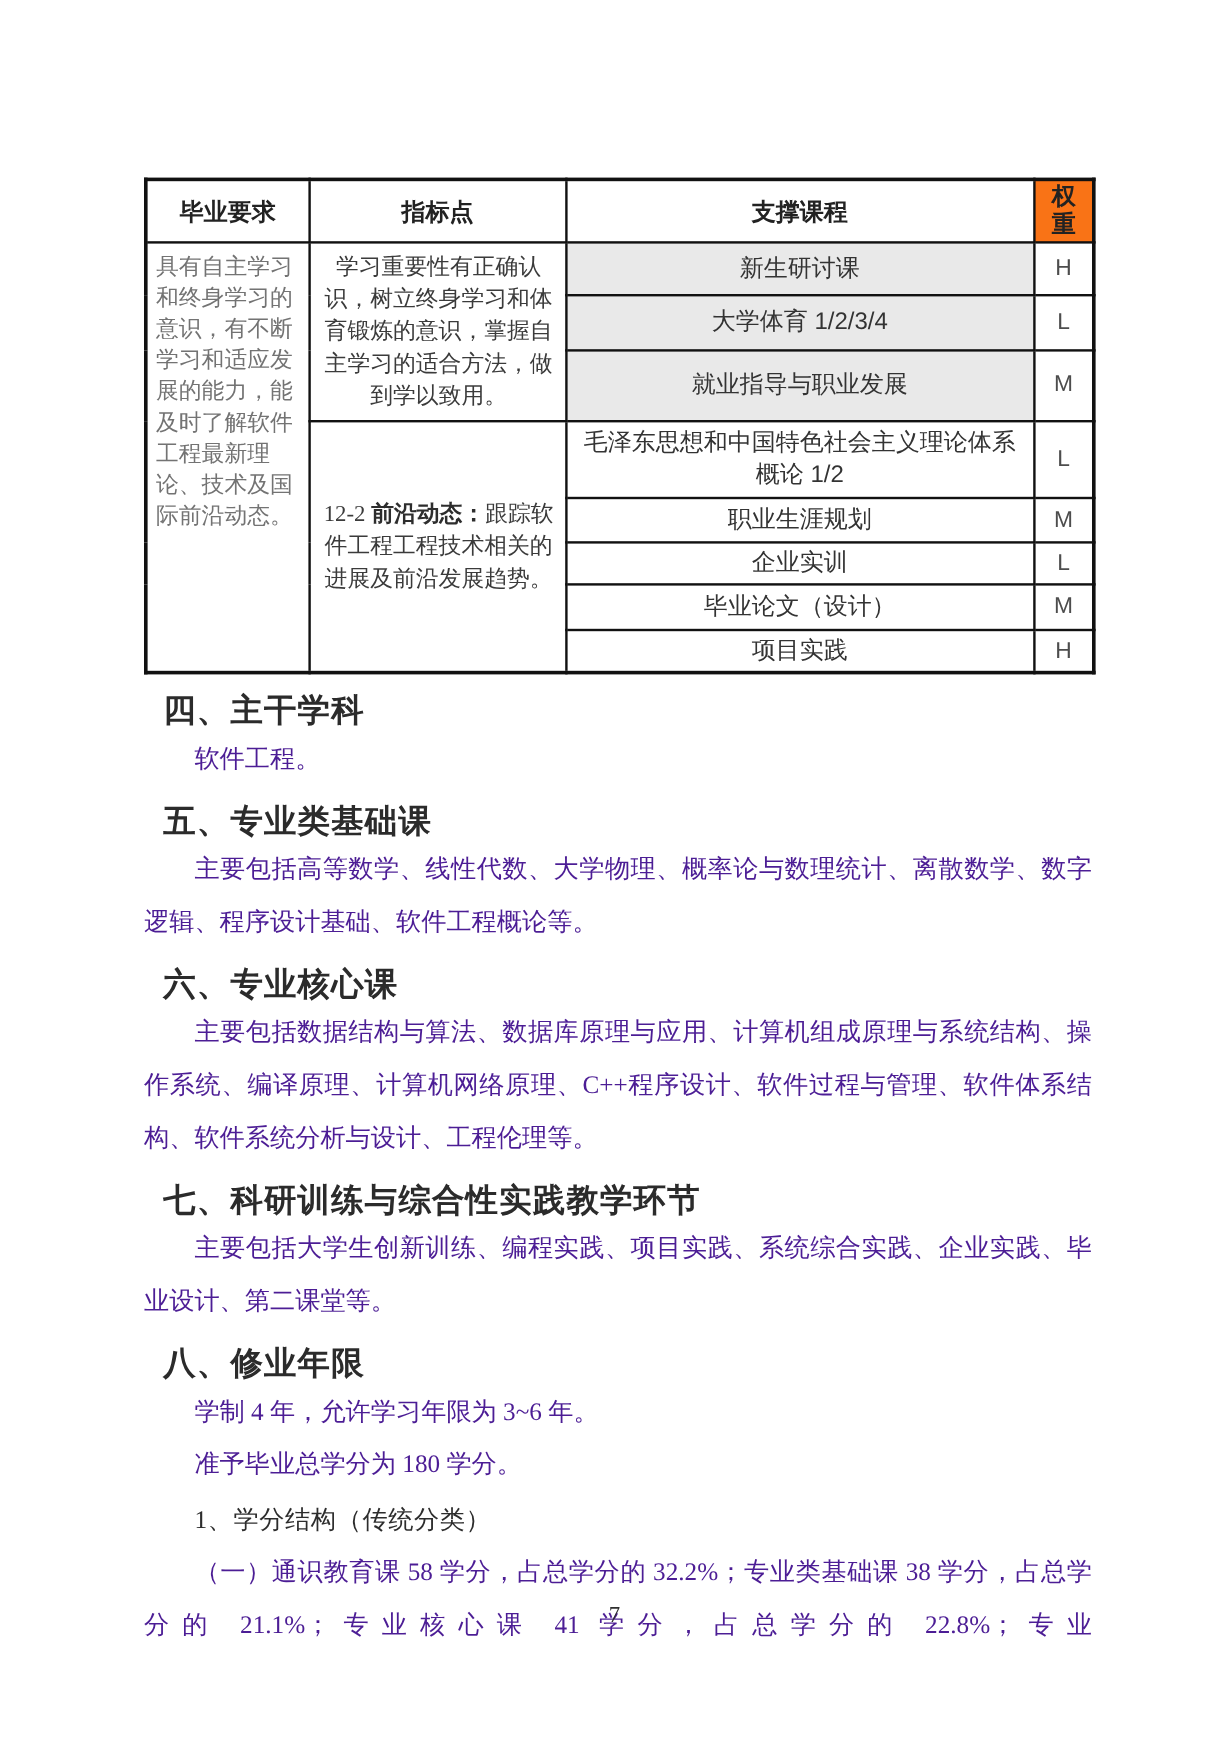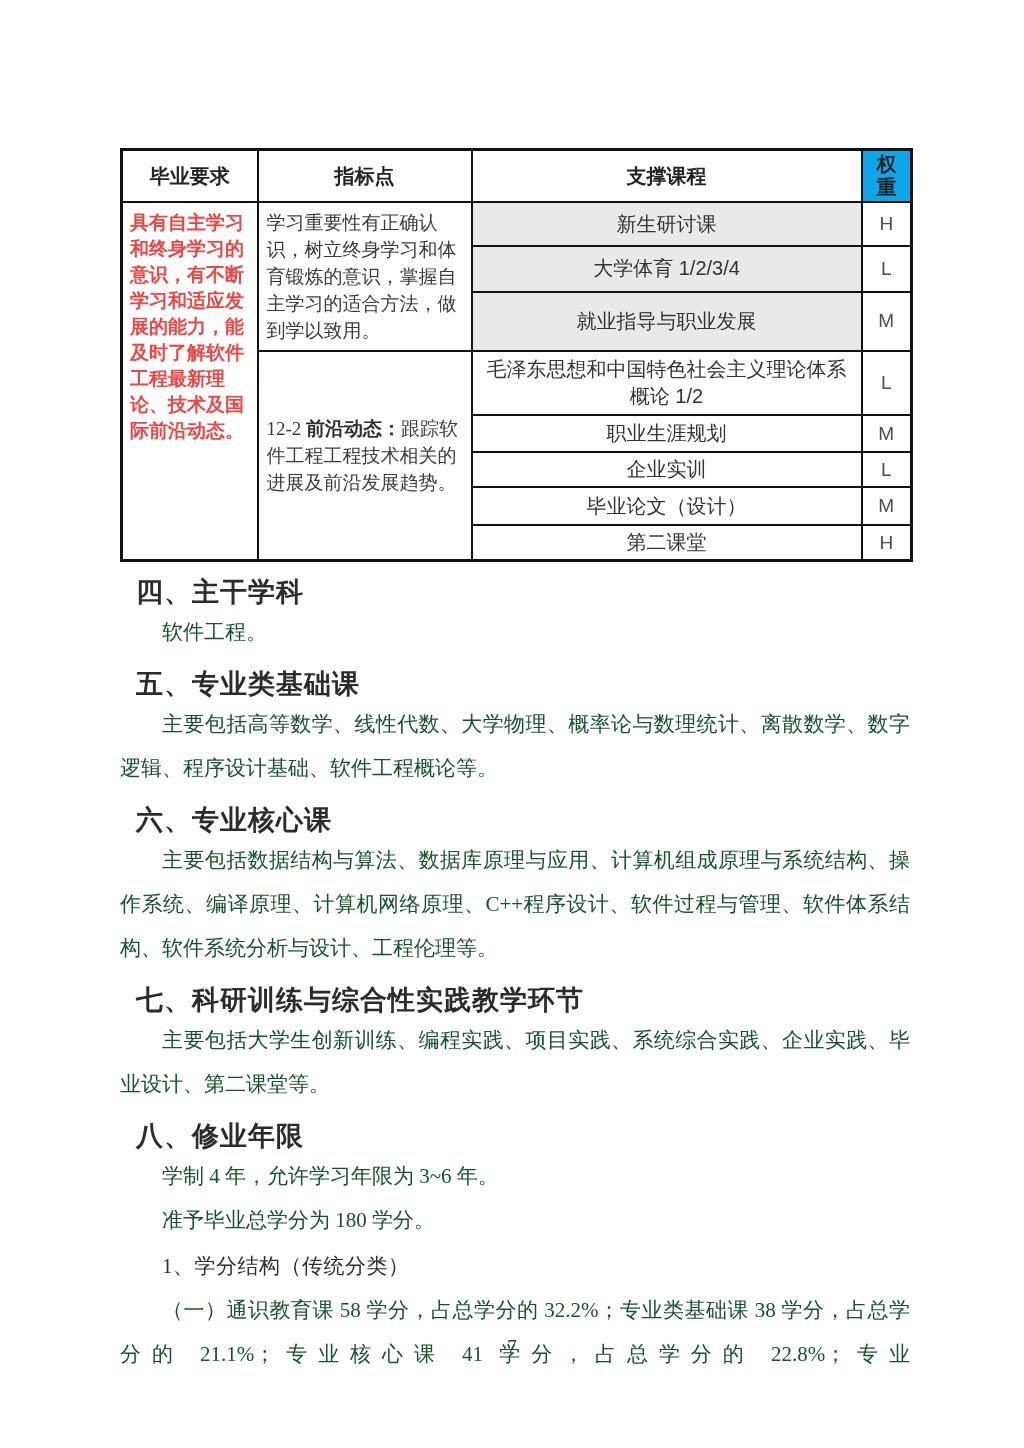--- a/index.html
+++ b/index.html
@@ -36,40 +36,39 @@
     height:49px;
     font-size:20px;
     font-weight:bold;
     color:#222222;
     text-align:center;
     vertical-align:middle;
     background:#ffffff;
     padding:2px;
   }
   tr.hdr th.wcol {
-    background:#0ea5e9;
+    background:#f97316;
     padding:2px 14px;
     line-height:23px;
     word-break:break-all;
   }
 
   td.req {
     font-size:19px;
     line-height:26px;
-    color:#ef4444;
+    color:#737373;
     vertical-align:top;
     text-align:left;
     padding:7px 8px 6px 7px;
-    font-weight:bold;
   }
   td.ind {
     font-size:19px;
     line-height:27px;
     color:#3b3b3b;
-    text-align:left;
+    text-align:center;
     padding:6px 6px 6px 8px;
   }
   td.ind.top { vertical-align:top; }
   td.ind.mid { vertical-align:middle; }
   td.ind .emph { font-weight:bold; color:#2d2d2d; }
 
   td.course {
     font-family:"Liberation Sans","DejaVu Sans",sans-serif;
     font-size:20px;
     color:#333333;
@@ -103,21 +102,21 @@
     font-size:27px;
     font-weight:bold;
     color:#2b2b2b;
     line-height:30px;
     margin:15px 0 3px 16px;
     letter-spacing:1px;
   }
   p.para {
     font-size:21px;
     line-height:44px;
-    color:#14532d;
+    color:#4c1d95;
     text-align:justify;
     text-justify:inter-character;
     text-indent:2em;
   }
   p.subhead {
     font-size:21px;
     font-weight:normal;
     color:#2d2d2d;
     line-height:44px;
     text-indent:2em;
@@ -179,21 +178,21 @@
       </tr>
       <tr class="r6">
         <td class="course">企业实训</td>
         <td class="wt">L</td>
       </tr>
       <tr class="r7">
         <td class="course">毕业论文（设计）</td>
         <td class="wt">M</td>
       </tr>
       <tr class="r8">
-        <td class="course">第二课堂</td>
+        <td class="course">项目实践</td>
         <td class="wt">H</td>
       </tr>
     </tbody>
   </table>
 
   <h2 class="sec">四、主干学科</h2>
   <p class="para">软件工程。</p>
 
   <h2 class="sec">五、专业类基础课</h2>
   <p class="para">主要包括高等数学、线性代数、大学物理、概率论与数理统计、离散数学、数字逻辑、程序设计基础、软件工程概论等。</p>

